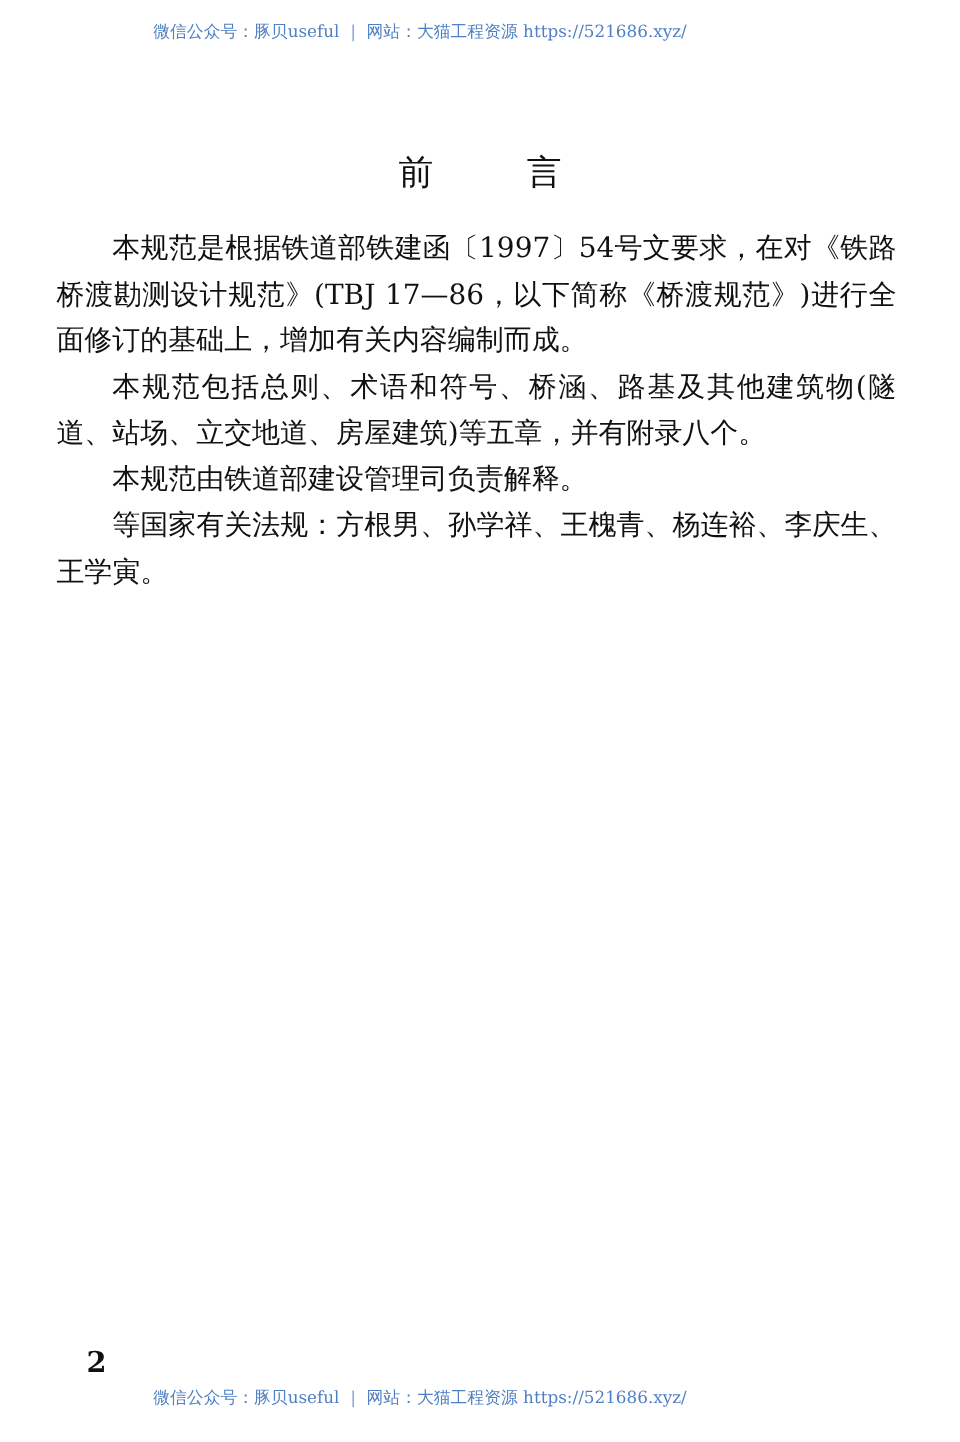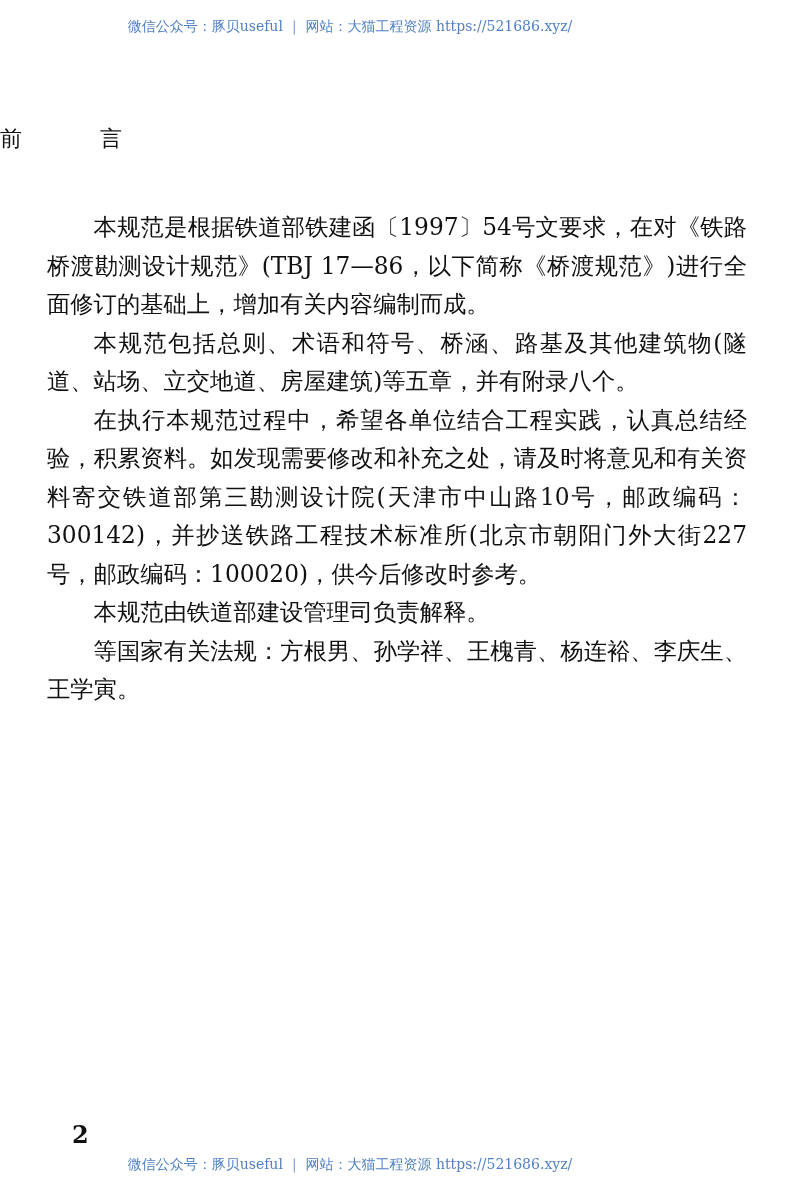--- a/index.html
+++ b/index.html
@@ -26,36 +26,36 @@
       letter-spacing: 0px;
       white-space: nowrap;
     }
     .watermark.top { top: 18px; }
     .watermark.bottom { top: 1156px; }
     .title {
       position: absolute;
       top: 124px;
       left: 0;
       width: 800px;
-      font-size: 22px;
+      text-align: center;
+      font-size: 29px;
       letter-spacing: 0;
       color: #111;
     }
     .title span { display: inline-block; }
     .title .gap { width: 78px; }
     .body-text {
       position: absolute;
       left: 47px;
       top: 188px;
       width: 700px;
       font-size: 23.3px;
       line-height: 38.5px;
       text-align: justify;
       text-justify: inter-ideograph;
-      margin-top: 20px;
     }
     .body-text p {
       margin: 0;
       text-indent: 2em;
     }
     .page-number {
       position: absolute;
       left: 72px;
       top: 1120px;
       font-size: 24px;
@@ -69,20 +69,19 @@
 
 <div class="watermark top">微信公众号：豚贝useful ｜ 网站：大猫工程资源 https://521686.xyz/</div>
 
 <div class="title">
   <span>前</span><span class="gap"></span><span>言</span>
 </div>
 
 <div class="body-text">
   <p>本规范是根据铁道部铁建函〔1997〕54号文要求，在对《铁路桥渡勘测设计规范》(TBJ 17—86，以下简称《桥渡规范》)进行全面修订的基础上，增加有关内容编制而成。</p>
   <p>本规范包括总则、术语和符号、桥涵、路基及其他建筑物(隧道、站场、立交地道、房屋建筑)等五章，并有附录八个。</p>
-  <p>在执行本规范过程中，希望各单位结合工程实践，认真总结经验，积累资料。如发现需要修改和补充之处，请及时将意见和有关资料寄交铁道部第三勘测设计院(天津市中山路10号，邮政编码：300142)，并抄送铁路工程技术标准所(北京市朝阳门外大街227号，邮政编码：100020)，供今后修改时参考。</p>
   <p>本规范由铁道部建设管理司负责解释。</p>
   <p>等国家有关法规：方根男、孙学祥、王槐青、杨连裕、李庆生、王学寅。</p>
 </div>
 
 <div class="page-number">2</div>
 
 <div class="watermark bottom">微信公众号：豚贝useful ｜ 网站：大猫工程资源 https://521686.xyz/</div>
 
 </body></html>

